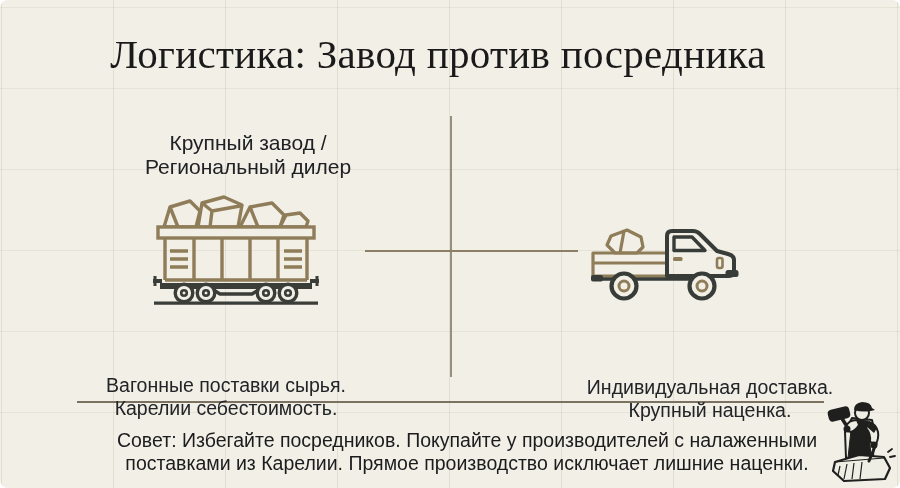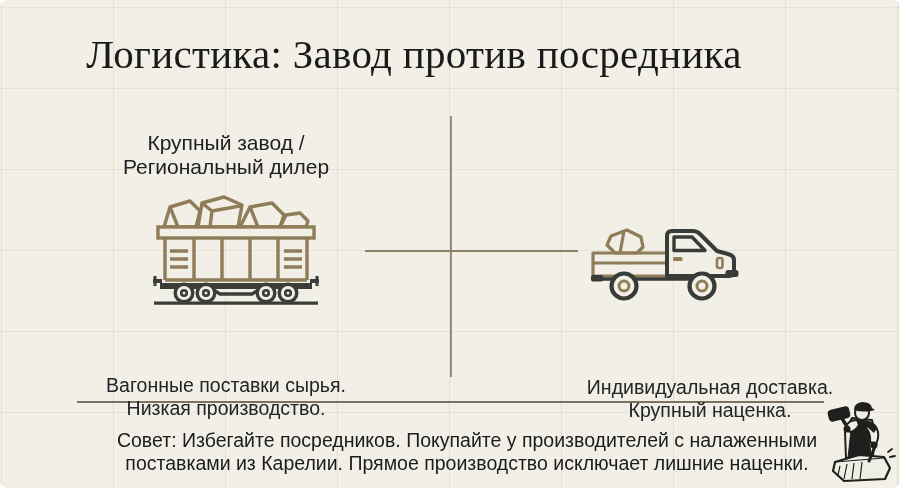--- a/index.html
+++ b/index.html
@@ -13,29 +13,29 @@
     background-size:112px 81px;
     background-position:1px 7px;
     font-family:"Liberation Sans", sans-serif;
     color:#202125;
   }
   .title{
     position:absolute;top:33px;left:0;width:828px;margin:0;
     text-align:center;
     font-family:"Liberation Serif", serif;
     font-weight:400;font-size:41px;line-height:1.05;
-    color:#1a1a1a;letter-spacing:0.3px;
+    color:#1a1a1a;letter-spacing:0.3px;padding-left:24px;
   }
   .divider{position:absolute;}
   .divider-v{left:450px;top:116px;width:2px;height:261px;background:#968e7e;}
   .divider-h{left:365px;top:250px;width:213px;height:1.6px;background:#8d7f66;}
   .divider-footer{left:77px;top:401px;width:747px;height:2px;background:#7b7161;}
   .col-heading{
     position:absolute;text-align:center;
-    font-size:21px;line-height:23.5px;color:#202125;
+    font-size:21px;line-height:23.5px;color:#202125;padding-left:22px;
   }
   .col-heading.left{left:0;top:131px;width:452px;}
   .col-heading.right{left:452px;top:142px;width:448px;}
   .col-body{
     position:absolute;text-align:center;
     font-size:19.5px;line-height:22.5px;color:#222428;margin-top:45px;
   }
   .col-body.left{left:0;top:329px;width:452px;}
   .col-body.right{left:452px;top:331px;width:516px;}
   .icon-wagon{position:absolute;left:152px;top:193px;}
@@ -95,21 +95,21 @@
       <circle cx="32" cy="100" r="2.8" stroke-width="2.6"></circle>
       <circle cx="54" cy="100" r="2.8" stroke-width="2.6"></circle>
       <circle cx="114" cy="100" r="2.8" stroke-width="2.6"></circle>
       <circle cx="136" cy="100" r="2.8" stroke-width="2.6"></circle>
       <path d="M2,110.2 H166" stroke-width="3.2"></path>
     </g>
   </svg>
 
   <div class="col-body left">
     <div>Вагонные поставки сырья.</div>
-    <div>Низкая производство.</div>
+    <div>Карелии себестоимость.</div>
   </div>
 
 
   <svg class="icon-truck" width="150" height="78" viewBox="0 0 150 78" aria-hidden="true">
 
     <g stroke="#8f7c58" stroke-width="3.2" fill="none" stroke-linejoin="round">
       <polygon points="20,12 36,6 50,13 52,23 46,29 24,29 16,21" fill="#f1efe6"></polygon>
       <path d="M33,7 L29,29"></path>
       <rect x="2" y="29" width="74" height="23"></rect>
       <path d="M2,39 H76"></path>

